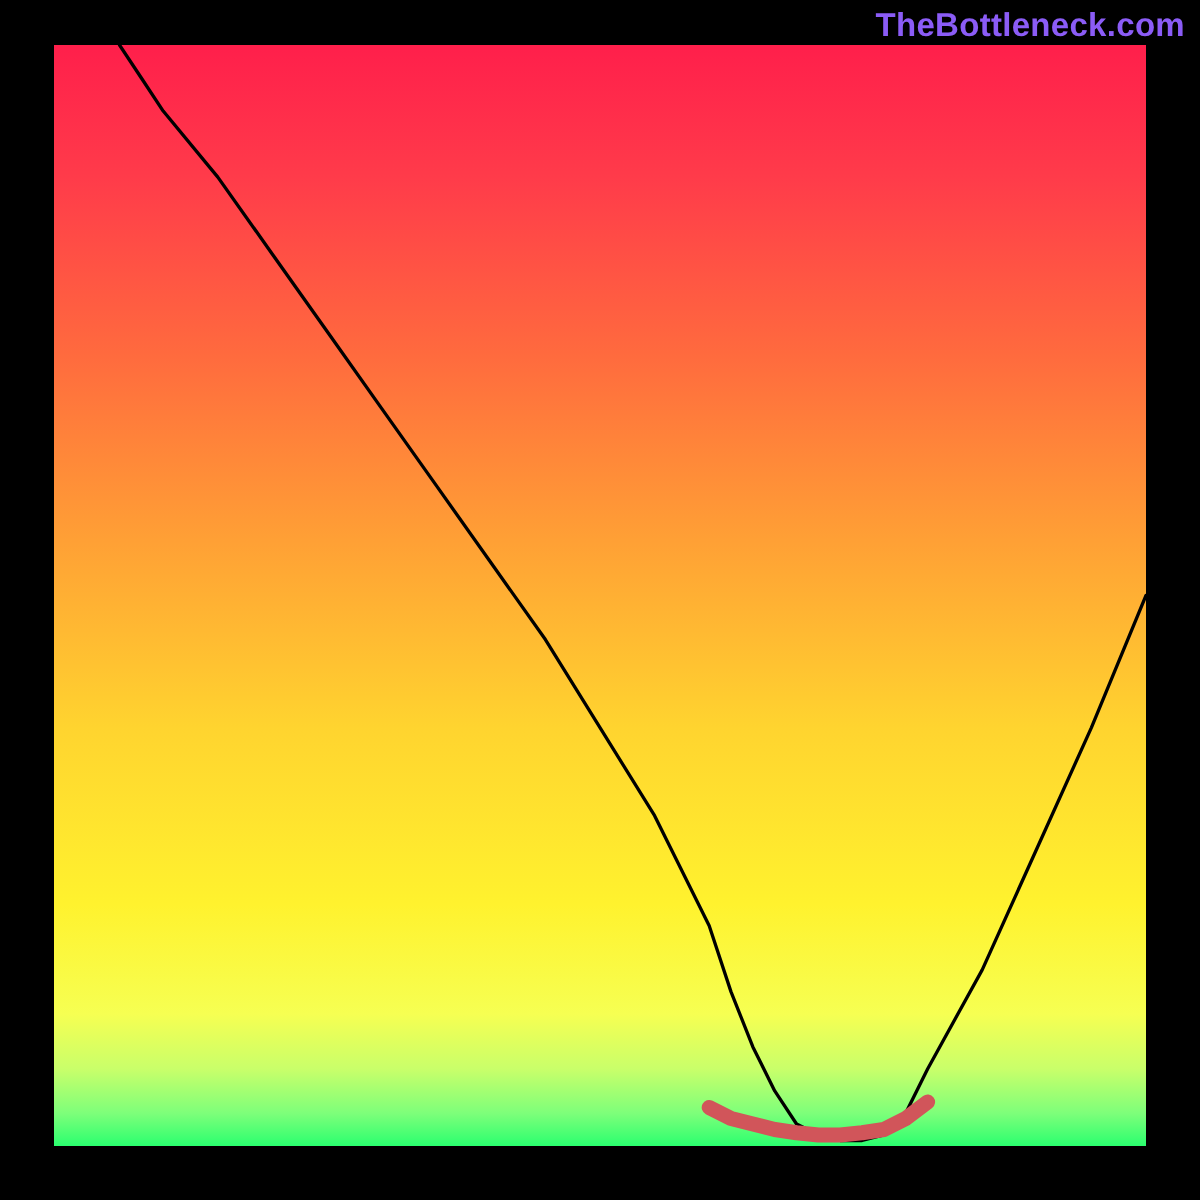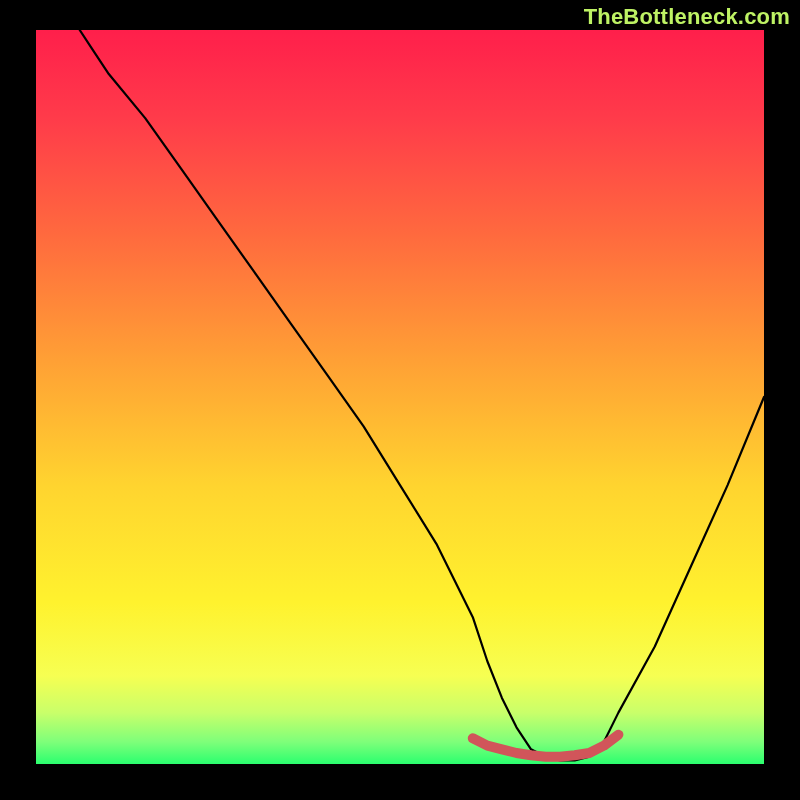--- a/index.html
+++ b/index.html
@@ -13,21 +13,21 @@
   }
   .frame {
     position: relative;
     width: 800px;
     height: 800px;
   }
   .watermark {
     position: absolute;
     top: 4px;
     right: 10px;
-    color: #bef264;
+    color: #8b5cf6;
     font-weight: bold;
     font-size: 22px;
     letter-spacing: 0.2px;
     z-index: 5;
     text-align: right;
   }
   svg {
     display: block;
   }
 </style>

